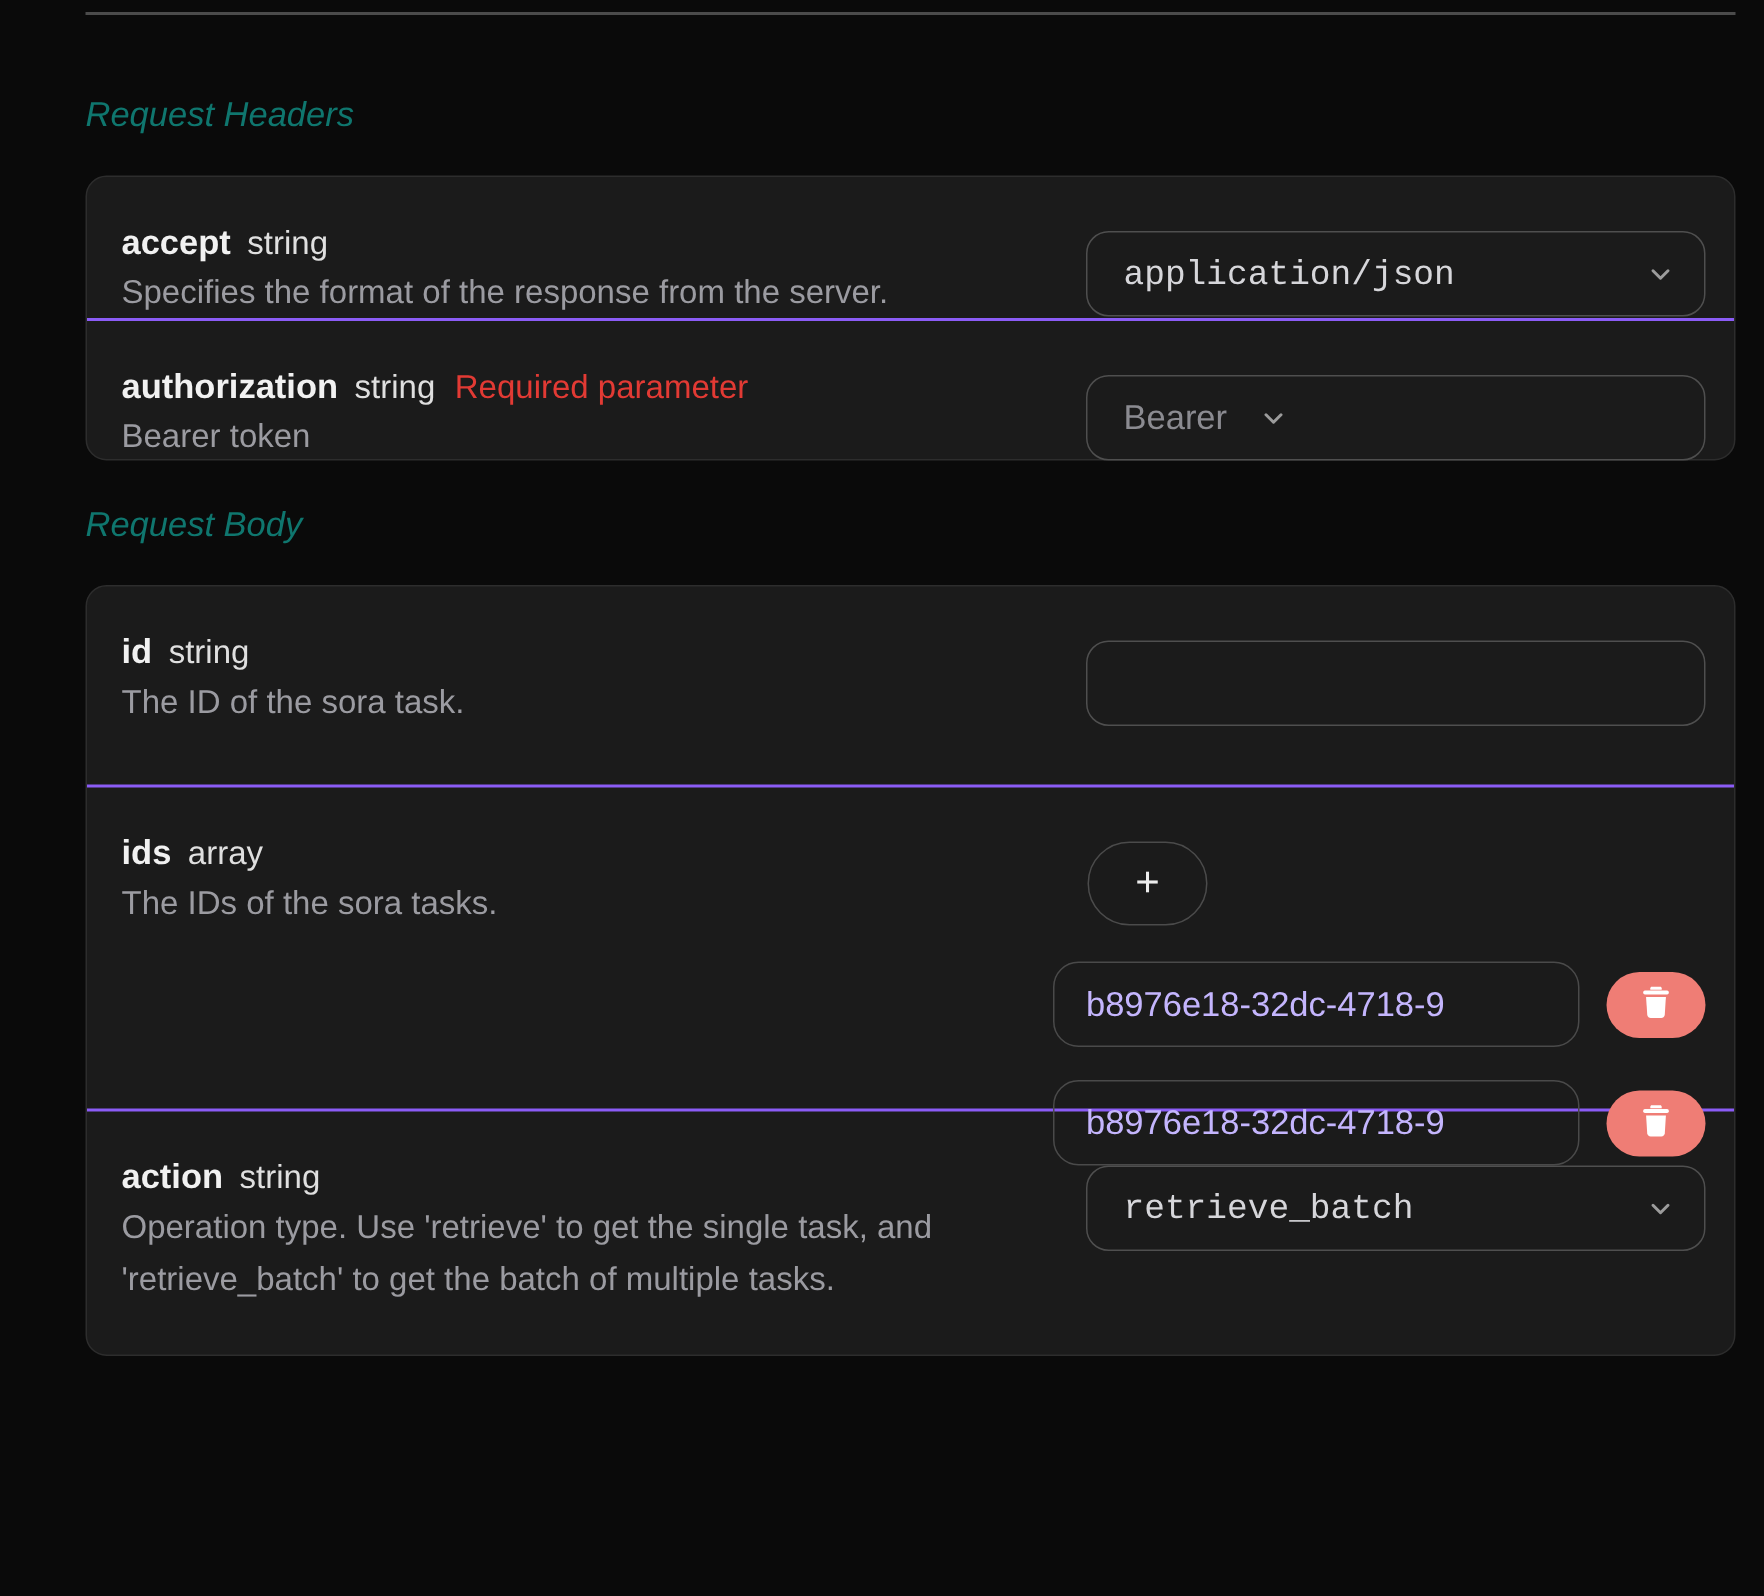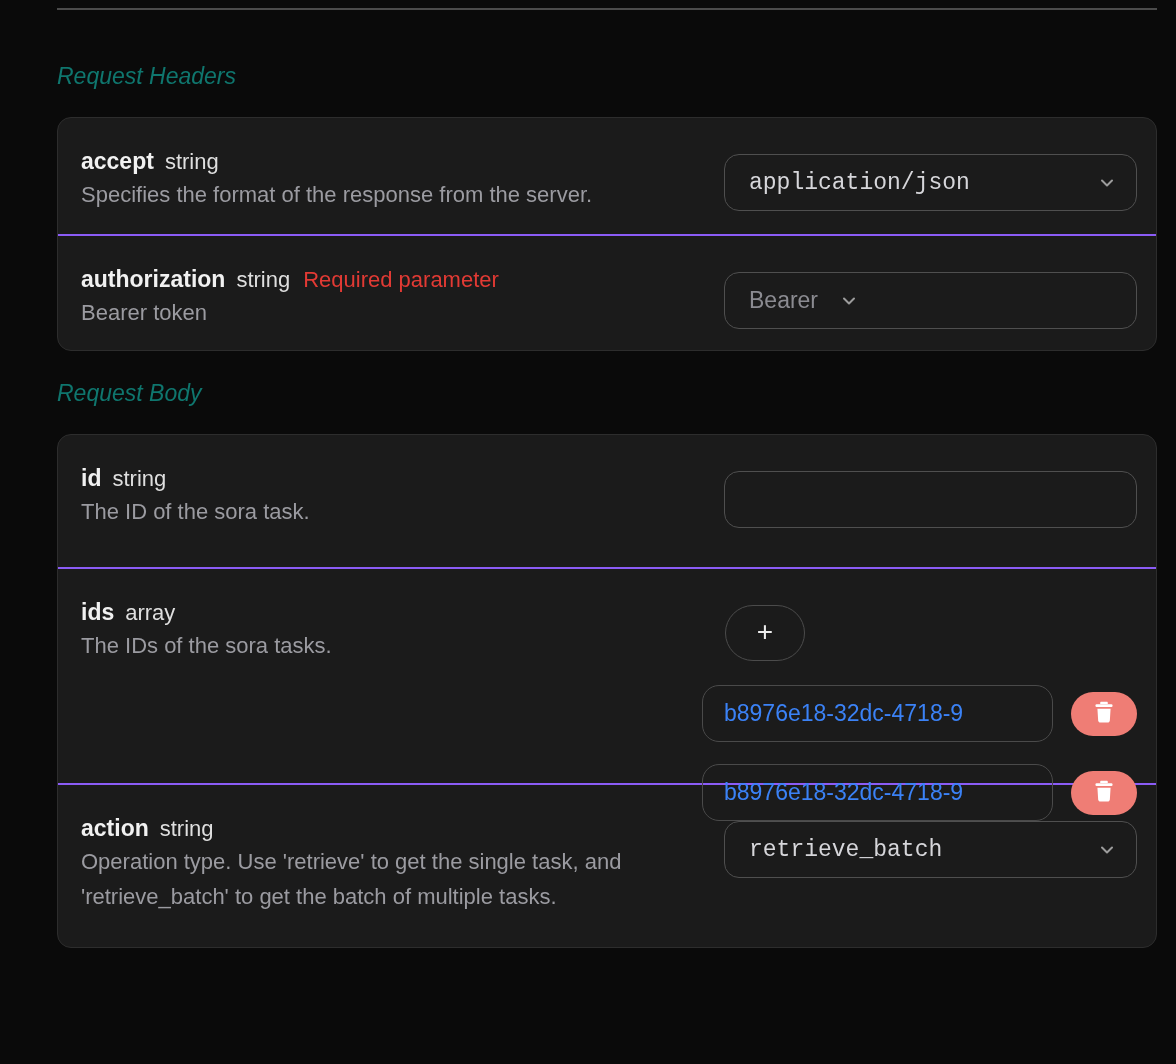--- a/index.html
+++ b/index.html
@@ -12,21 +12,21 @@
   }
   .top-line{width:1100px;height:2px;background:#4b4b4b;margin:8px 0 53px 57px;}
   .section-label{margin:0 0 27px 57px;font-size:23px;line-height:27px;color:#0f766e;font-style:italic;}
   .section-label.second{margin-top:29px;}
   .card{
     width:1100px;margin-left:57px;box-sizing:border-box;
     background:#1b1b1b;border:1px solid #2d2d2d;border-radius:14px;
   }
   .row{display:flex;align-items:flex-start;box-sizing:border-box;padding:28px 19px 0 23px;}
   .row.divided{border-top:2px solid #8b5cf6;}
-  .h130{height:116px;}
+  .h130{height:94px;}
   .h132{height:132px;}
   .h293{height:216px;}
   .h164{height:164px;}
   .left{flex:1;min-width:0;padding-right:12px;}
   .title-line{display:flex;align-items:baseline;font-size:23px;line-height:30px;white-space:nowrap;}
   .pname{font-weight:700;color:#f1f1f1;}
   .ptype{color:#dfdfdf;font-size:22px;margin-left:11px;}
   .prequired{color:#e23a34;font-size:22px;margin-left:13px;}
   .pdesc{margin-top:0;font-size:22px;line-height:35px;color:#9b9ba1;max-width:640px;}
   .right{width:436px;flex:none;display:flex;flex-direction:column;align-items:flex-end;margin-top:8px;}
@@ -52,21 +52,21 @@
     color:#ececec;font-size:28px;line-height:1;padding:0 0 3px 0;
     display:flex;align-items:center;justify-content:center;cursor:pointer;
     font-family:"Liberation Sans","DejaVu Sans",sans-serif;
   }
   .item-row{display:flex;align-items:center;}
   .item-row.first{margin-top:24px;}
   .item-row.next{margin-top:22px;}
   .item-input{
     width:351px;height:57px;box-sizing:border-box;
     border:1.5px solid #4a4a4a;border-radius:17px;background:transparent;
-    color:#3b82f6;font-size:23px;padding:0 21px;outline:none;
+    color:#c4b5fd;font-size:23px;padding:0 21px;outline:none;
     white-space:nowrap;overflow:hidden;
     font-family:"Liberation Sans","DejaVu Sans",sans-serif;
   }
   .trash-btn{
     width:66px;height:44px;border-radius:22px;margin-left:18px;flex:none;
     background:#ef7d75;border:none;cursor:pointer;
     display:flex;align-items:center;justify-content:center;padding:0;
   }
 </style>
 </head>

